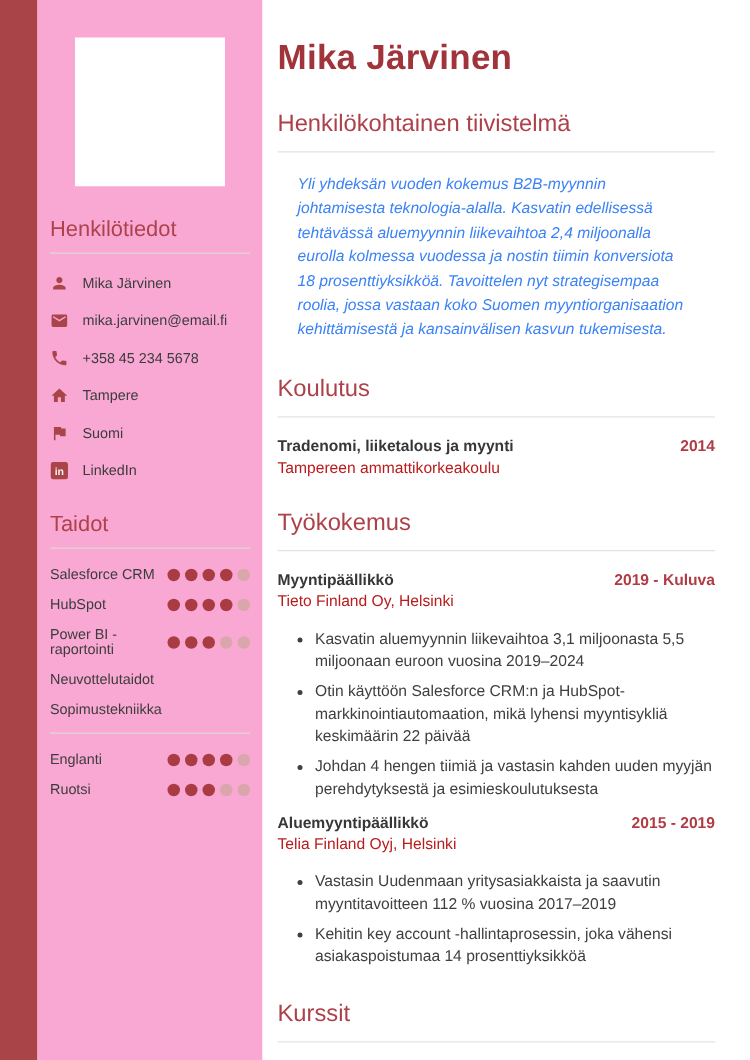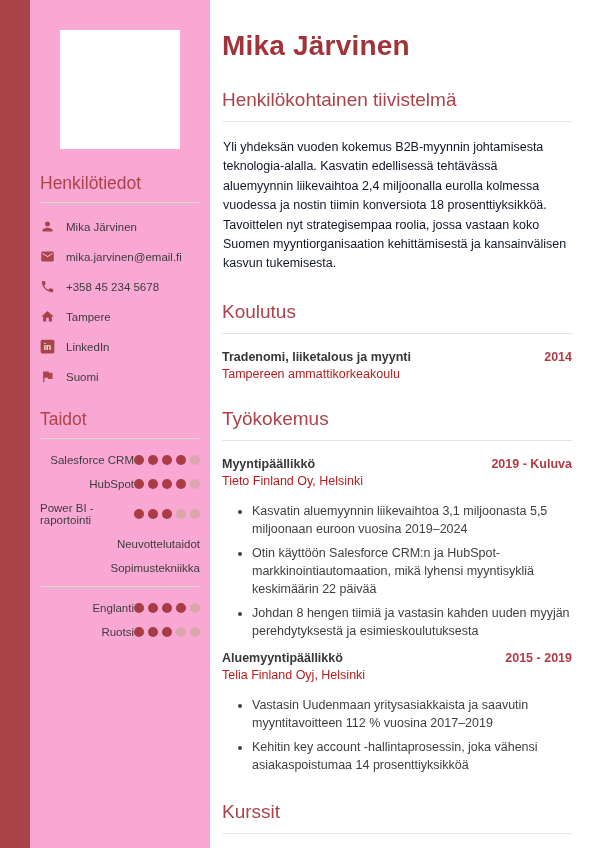--- a/index.html
+++ b/index.html
@@ -12,31 +12,31 @@
     width:180px;flex:0 0 180px;background:#f9a8d4;
     padding:30px 10px 0 10px;box-sizing:border-box;
   }
   .photo{width:120px;height:119px;background:#ffffff;margin:0 auto 24px auto;}
   .side-h{color:#ae424b;font-size:17.5px;font-weight:400;margin:24px 0 8px 0;}
   .side-divider{border:none;border-top:1px solid #ddd7d2;margin:0 0 15px 0;}
   .contact-row{display:flex;align-items:center;gap:11px;margin-bottom:13px;min-height:17px;}
   .cicon{width:15px;height:15px;flex:0 0 15px;}
   .cicon svg{width:15px;height:15px;display:block;fill:#a94449;}
   .contact-text{font-size:11.5px;color:#3c3c3c;}
-  .skill-row{display:flex;justify-content:flex-end;align-items:center;margin-bottom:12px;min-height:12px;}
+  .skill-row{display:flex;justify-content:space-between;align-items:center;margin-bottom:12px;min-height:12px;}
   .skill-label{font-size:11.5px;color:#3c3c3c;}
   .dots{display:flex;gap:4px;}
   .dot{width:10px;height:10px;border-radius:50%;background:#d9a7ab;}
   .dot.filled{background:#a93c43;}
 
   .main{flex:1;background:#ffffff;padding:22px 28px 0 12px;box-sizing:border-box;}
   .name{color:#a0343a;font-size:28px;font-weight:bold;margin:8px 0 0 0;letter-spacing:.2px;}
   .main-h{color:#ad414a;font-size:19px;font-weight:400;margin:27px 0 10px 0;}
   .main-divider{border:none;border-top:1px solid #e5e3e1;margin:0 0 16px 0;}
-  .summary{font-size:12.5px;color:#0f172a;line-height:1.55;margin:1px;}
+  .summary{font-size:12.5px;color:#3b82f6;line-height:1.55;margin:16px;font-style:italic;}
   .entry{margin-bottom:0;}
   .entry-header{display:flex;justify-content:space-between;align-items:baseline;}
   .entry-title{font-size:12.5px;font-weight:bold;color:#373737;}
   .entry-date{font-size:12.5px;font-weight:bold;color:#b13b44;white-space:nowrap;}
   .entry-sub{font-size:12.5px;color:#b91c1c;margin-top:3px;}
   ul.bullets{margin:14px 0 10px 0;padding-left:30px;font-size:12.5px;color:#3f3f3f;line-height:1.45;}
   ul.bullets li{margin-bottom:6px;}
   .job{margin-bottom:6px;}
 </style>
 </head>
@@ -84,34 +84,34 @@
         <svg viewBox="0 0 24 24">
             <path d="M10 20v-6h4v6h5v-8h3L12 3 2 12h3v8z"></path>
           </svg>
       </span>
       <span class="contact-text">Tampere</span>
     </div>
 
     <div class="contact-row">
       <span class="cicon">
         <svg viewBox="0 0 24 24">
+            <path d="M14.4 6L14 4H5v17h2v-7h5.6l.4 2h7V6z"></path>
+          </svg>
+      </span>
+      <span class="contact-text">Suomi</span>
+    </div>
+
+    <div class="contact-row">
+      <span class="cicon">
+        <svg viewBox="0 0 24 24">
             <rect x="1" y="1" width="22" height="22" rx="3"></rect>
             <text x="12" y="17.5" text-anchor="middle" font-size="13.5" font-weight="bold" fill="#f3f1ee" font-family="Liberation Sans, sans-serif">in</text>
           </svg>
       </span>
       <span class="contact-text">LinkedIn</span>
-    </div>
-
-    <div class="contact-row">
-      <span class="cicon">
-        <svg viewBox="0 0 24 24">
-            <path d="M14.4 6L14 4H5v17h2v-7h5.6l.4 2h7V6z"></path>
-          </svg>
-      </span>
-      <span class="contact-text">Suomi</span>
     </div>
 
     <div class="side-h">Taidot</div>
     <hr class="side-divider">
 
     <div class="skill-row">
       <span class="skill-label">Salesforce CRM</span>
       <span class="dots">
           <span class="dot filled"></span>
           <span class="dot filled"></span>
@@ -194,21 +194,21 @@
 
     <div class="job">
       <div class="entry-header">
         <span class="entry-title">Myyntipäällikkö</span>
         <span class="entry-date">2019 - Kuluva</span>
       </div>
       <div class="entry-sub">Tieto Finland Oy, Helsinki</div>
       <ul class="bullets">
         <li>Kasvatin aluemyynnin liikevaihtoa 3,1 miljoonasta 5,5 miljoonaan euroon vuosina 2019–2024</li>
         <li>Otin käyttöön Salesforce CRM:n ja HubSpot-markkinointiautomaation, mikä lyhensi myyntisykliä keskimäärin 22 päivää</li>
-        <li>Johdan 8 hengen tiimiä ja vastasin kahden uuden myyjän perehdytyksestä ja esimieskoulutuksesta</li>
+        <li>Johdan 4 hengen tiimiä ja vastasin kahden uuden myyjän perehdytyksestä ja esimieskoulutuksesta</li>
       </ul>
     </div>
 
     <div class="job">
       <div class="entry-header">
         <span class="entry-title">Aluemyyntipäällikkö</span>
         <span class="entry-date">2015 - 2019</span>
       </div>
       <div class="entry-sub">Telia Finland Oyj, Helsinki</div>
       <ul class="bullets">

